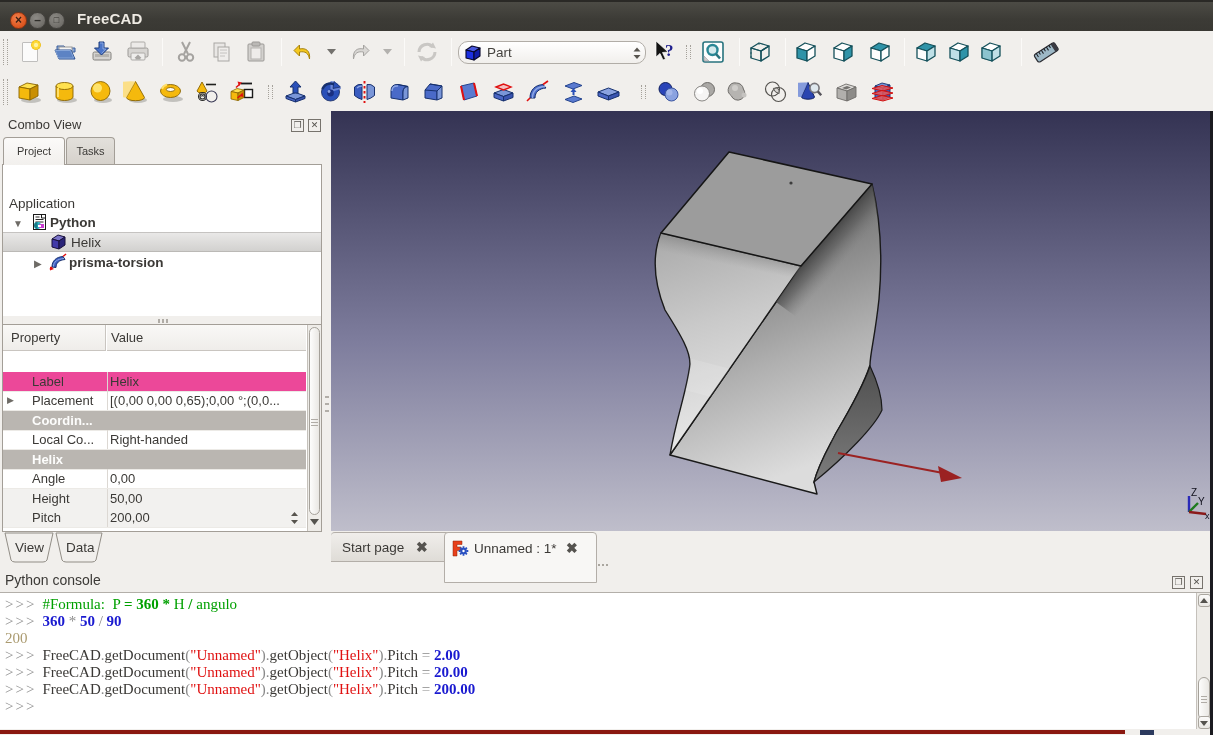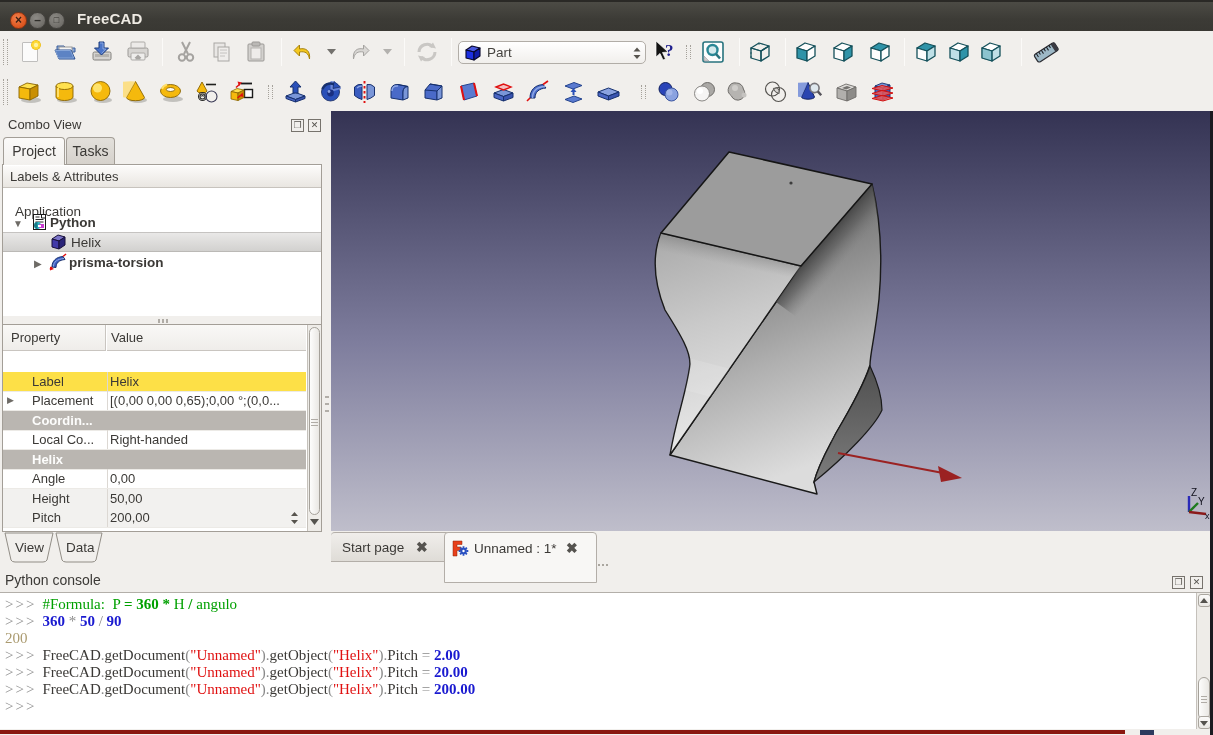--- a/index.html
+++ b/index.html
@@ -11,27 +11,27 @@
 #btnmin{left:29px;background:radial-gradient(circle at 40% 35%,#8d8b86,#74726d 60%,#615f5b);border:1px solid #44423e}
 #btnmax{left:48px;background:radial-gradient(circle at 40% 35%,#8d8b86,#74726d 60%,#615f5b);border:1px solid #44423e}
 .wg{position:absolute;font-weight:bold;color:#3b2014;font-size:12px;left:0;right:0;text-align:center;top:0px;line-height:15px}
 #btnmin .wg,#btnmax .wg{color:#2e2d29}
 #wtitle{position:absolute;left:77px;top:8px;font-size:15px;font-weight:bold;color:#eeeae3;letter-spacing:.2px}
 #tb{left:0;top:31px;width:1213px;height:80px;background:#f1efec}
 .grip{position:absolute;width:5px;height:26px;border-left:1px dotted #a5a19a;border-right:1px dotted #a5a19a}
 .vsep{position:absolute;width:1px;height:28px;background:#d8d4cf;border-right:1px solid #fbfaf8}
 .ic{position:absolute;width:26px;height:26px}
 .dd{position:absolute;width:9px;height:6px}
-#combo{position:absolute;left:458px;top:10px;width:188px;height:23px;border:1px solid #b1ada7;border-radius:5px;background:linear-gradient(#ffffff,#f1efec)}
+#combo{position:absolute;left:458px;top:10px;width:188px;height:23px;border:1px solid #b1ada7;border-radius:10px;background:linear-gradient(#ffffff,#f1efec)}
 #combo .cb{position:absolute;left:5px;top:2px}
 #combo .ct{position:absolute;left:28px;top:3px;font-size:13.5px;color:#45433f}
 #leftpanel{left:0;top:111px;width:331px;height:455px;background:#f1efec}
 #cvtitle{position:absolute;left:8px;top:6px;font-size:13px;color:#3b3936}
 .titleicon{position:absolute;top:8px;width:13px;height:13px;border:1px solid #77736d;background:#f1efec;font-size:9px;line-height:11px;text-align:center;color:#55524d}
-#ptab,#ttab{position:absolute;top:26px;height:28px;border:1px solid #a39e97;border-bottom:none;border-radius:4px 4px 0 0;text-align:center;line-height:27px;font-size:14px}
+#ptab,#ttab{position:absolute;top:26px;height:28px;border:1px solid #a39e97;border-bottom:none;border-radius:4px 4px 0 0;text-align:center;line-height:27px;font-size:11px}
 #ptab{left:3px;width:62px;background:linear-gradient(#fbfaf9,#f2f0ed);z-index:2}
 #ttab{left:66px;width:49px;background:linear-gradient(#e3e0db,#d5d1cb)}
 #frame{position:absolute;left:2px;top:53px;width:320px;height:367px;border:1px solid #a39e97;background:#fff}
 #lahdr{position:absolute;left:0px;top:1px;width:318px;height:22px;background:linear-gradient(#fcfbfa,#e9e6e1);border-bottom:1px solid #c7c3bd;font-size:13px;color:#3b3936;line-height:22px;padding-left:7px}
 #tree{position:absolute;left:0;top:24px;width:318px;height:127px;background:#fff;font-size:13.5px}
 .trow{position:absolute;left:0;width:318px;height:19px;line-height:19px}
 #selrow{position:absolute;left:0px;top:43px;width:318px;height:20px;background:linear-gradient(#e9e8e7,#d2d1cf);border-top:1px solid #c5c3c1;border-bottom:1px solid #bbb9b6}
 #splitter{position:absolute;left:0px;top:151px;width:318px;height:8px;background:#f1efec}
 #ptable{position:absolute;left:-1px;top:159px;width:320px;height:208px;border:1px solid #a39e97;background:#fff;font-size:13px}
 .phdr{position:absolute;top:0;height:26px;background:linear-gradient(#f9f8f6,#efedea);border-bottom:1px solid #c9c5c0;line-height:25px;color:#3b3936}
@@ -380,23 +380,22 @@
       </svg>
     </div>
   </div>
 <div class="abs" id="leftpanel">
   <div id="cvtitle">Combo View</div>
   <div class="titleicon" style="left:291px">❐</div>
   <div class="titleicon" style="left:308px">✕</div>
   <div id="ptab">Project</div>
     <div id="ttab">Tasks</div>
   <div id="frame">
-    <div id="lahdr">Labels &amp; Attributes</div>
     <div id="tree">
-      <div class="trow" style="top:13px;padding-left:12px">Application</div>
+      <div class="trow" style="top:5px;padding-left:6px">Application</div>
       <div class="trow" style="top:24px">
           <span style="position:absolute;left:10px;top:1px;color:#6e6b66;font-size:10px">▼</span>
           <svg style="position:absolute;left:29px;top:1px" width="16" height="17" viewBox="0 0 16 17">
             <rect x="1.5" y="0.5" width="12" height="15" fill="#fdfdfd" stroke="#1a1a1a"></rect>
             <path d="M9.5 0.5v3.5h4" fill="none" stroke="#1a1a1a"></path>
             <path d="M3.5 3h4M3.5 5.5h8M3.5 8h8" stroke="#2a2a2a"></path>
             <circle cx="5.5" cy="11.5" r="3.4" fill="#29b8c8"></circle>
             <path d="M5.5 8.1a3.4 3.4 0 0 0 0 6.8z" fill="#1a7a88"></path>
             <rect x="7" y="10" width="5" height="4" fill="#c83ad0"></rect>
             <rect x="6" y="11" width="3" height="2" fill="#fff"></rect>
@@ -425,21 +424,21 @@
           </svg>
           <b style="position:absolute;left:66px">prisma-torsion</b>
         </div>
     </div>
     <div id="splitter">
         <div style="position:absolute;left:155px;top:3px;width:2px;height:4px;background:#b0aca6;box-shadow:4px 0 #b0aca6,8px 0 #b0aca6"></div>
       </div>
     <div id="ptable">
       <div class="phdr" style="left:0;width:103px;border-right:1px solid #c9c5c0;padding-left:8px">Property</div>
       <div class="phdr" style="left:104px;width:199px;padding-left:4px">Value</div>
-      <div class="prow" style="top:47px;background:#fde047">
+      <div class="prow" style="top:47px;background:#ec4899">
           <span class="pname">Label</span>
           <span class="pval">Helix</span>
         </div>
       <div class="prow" style="top:66px">
           <span style="position:absolute;left:4px;top:0px;color:#6e6b66;font-size:9px">▶</span>
           <span class="pname">Placement</span>
           <span class="pval">[(0,00 0,00 0,65);0,00 °;(0,0...</span>
         </div>
       <div class="prow pgrp" style="top:86px">
           <span class="pname">Coordin...</span>

